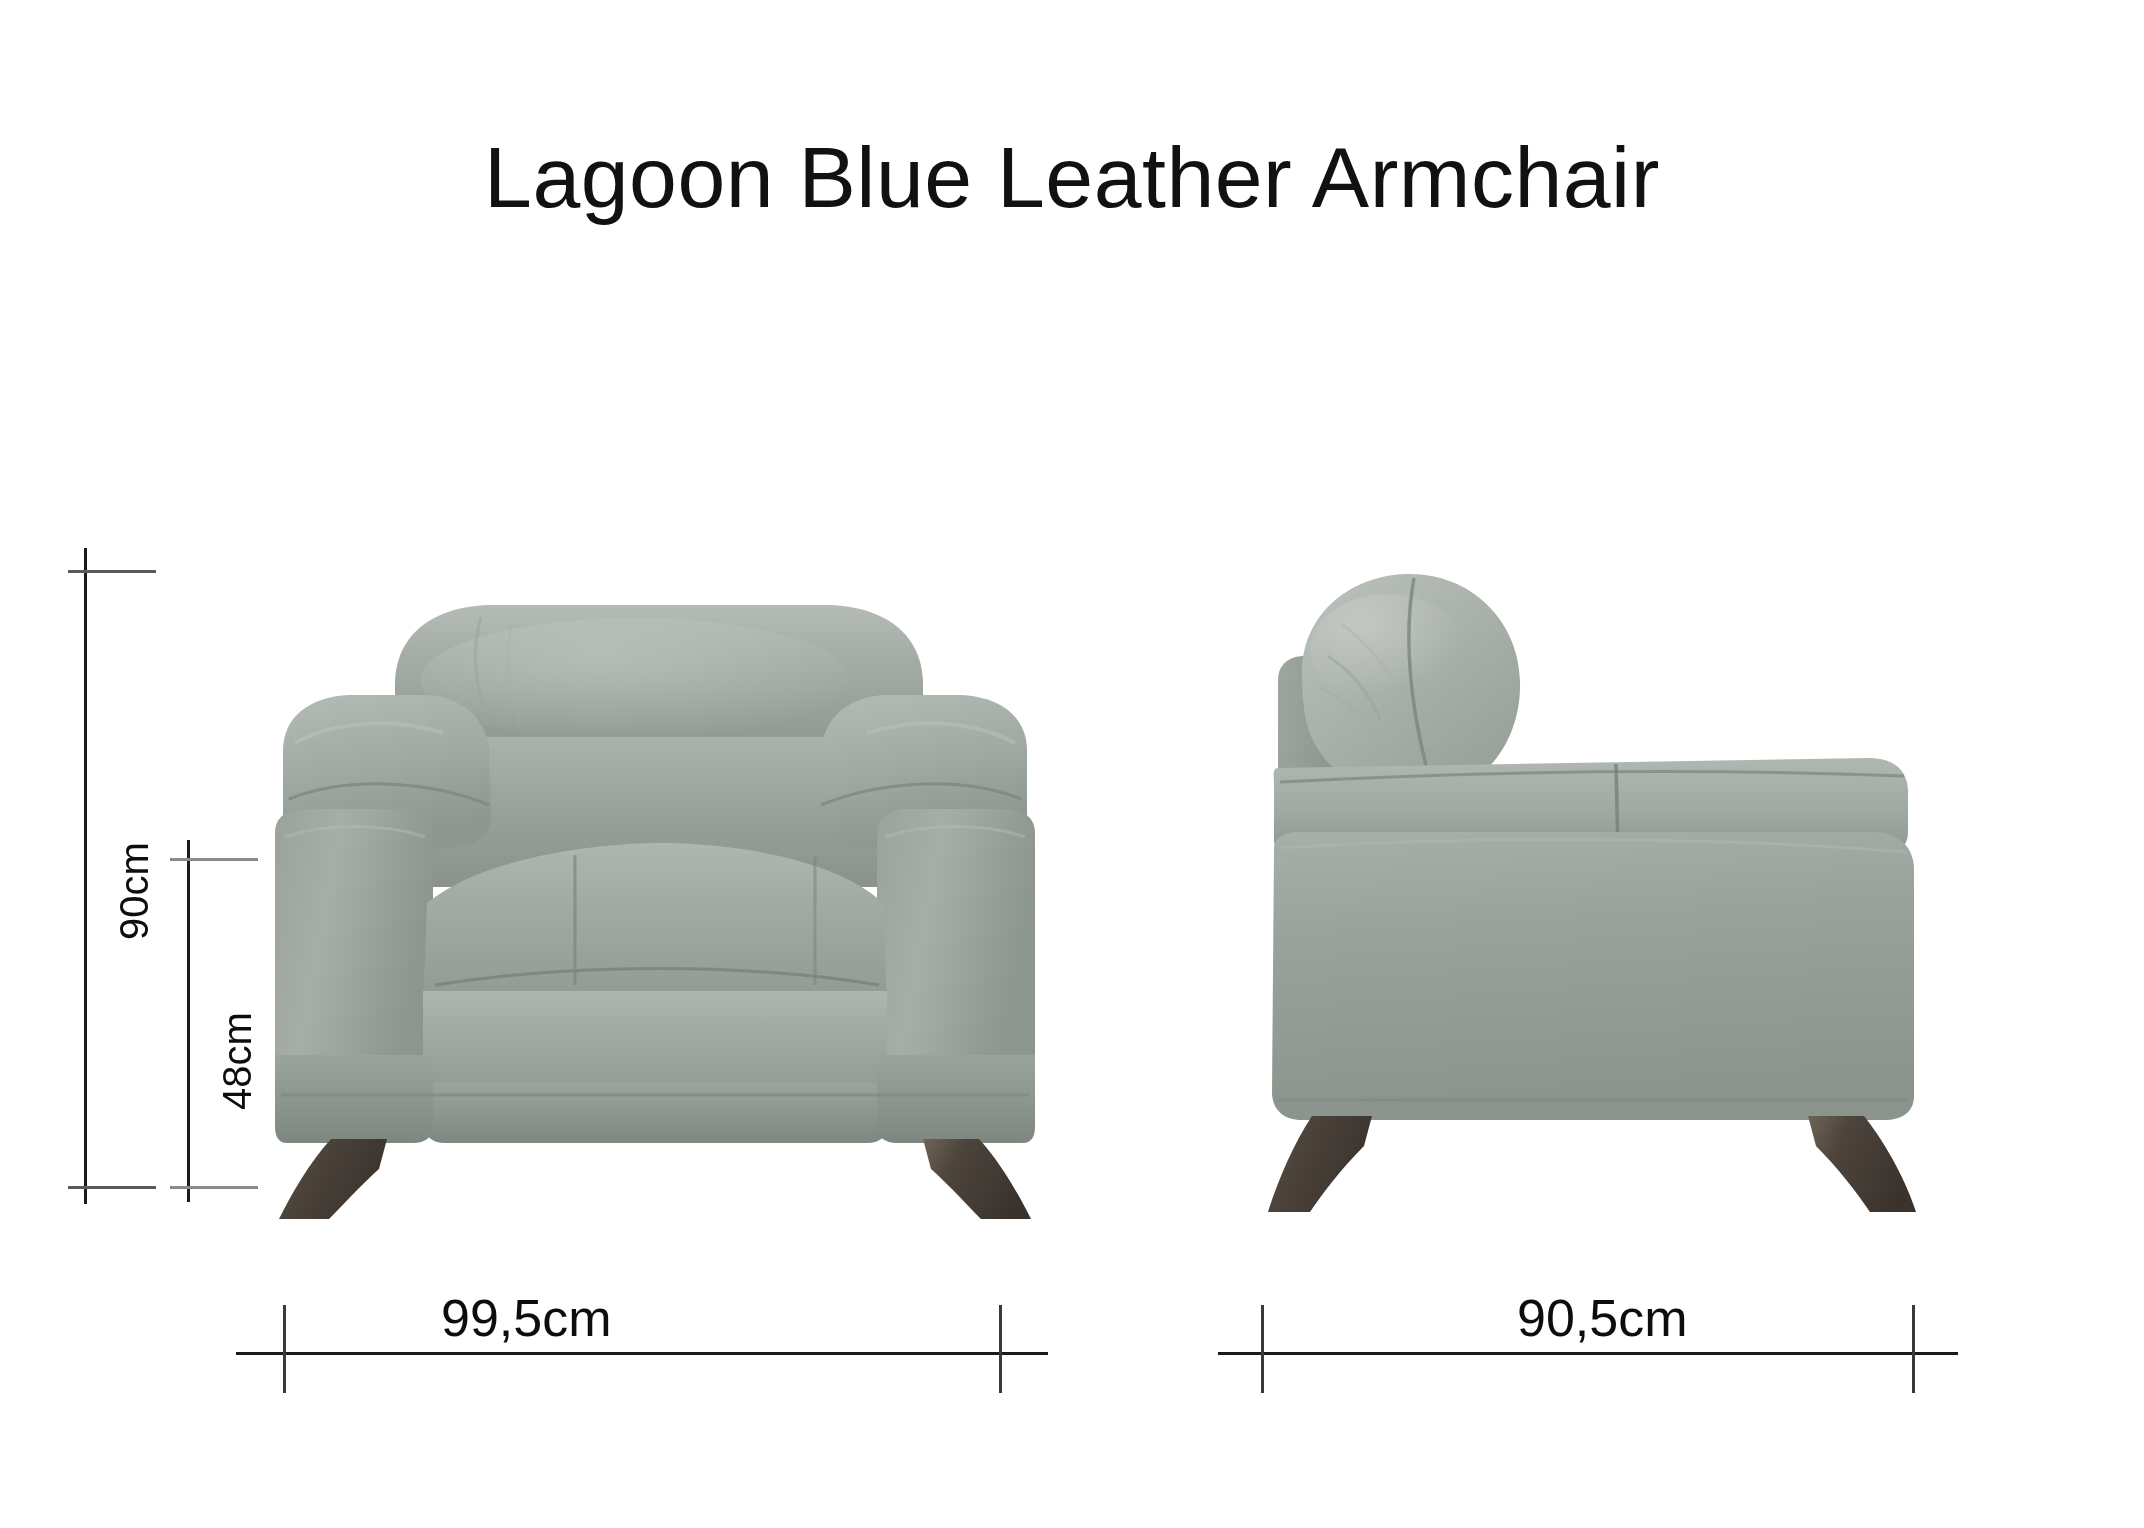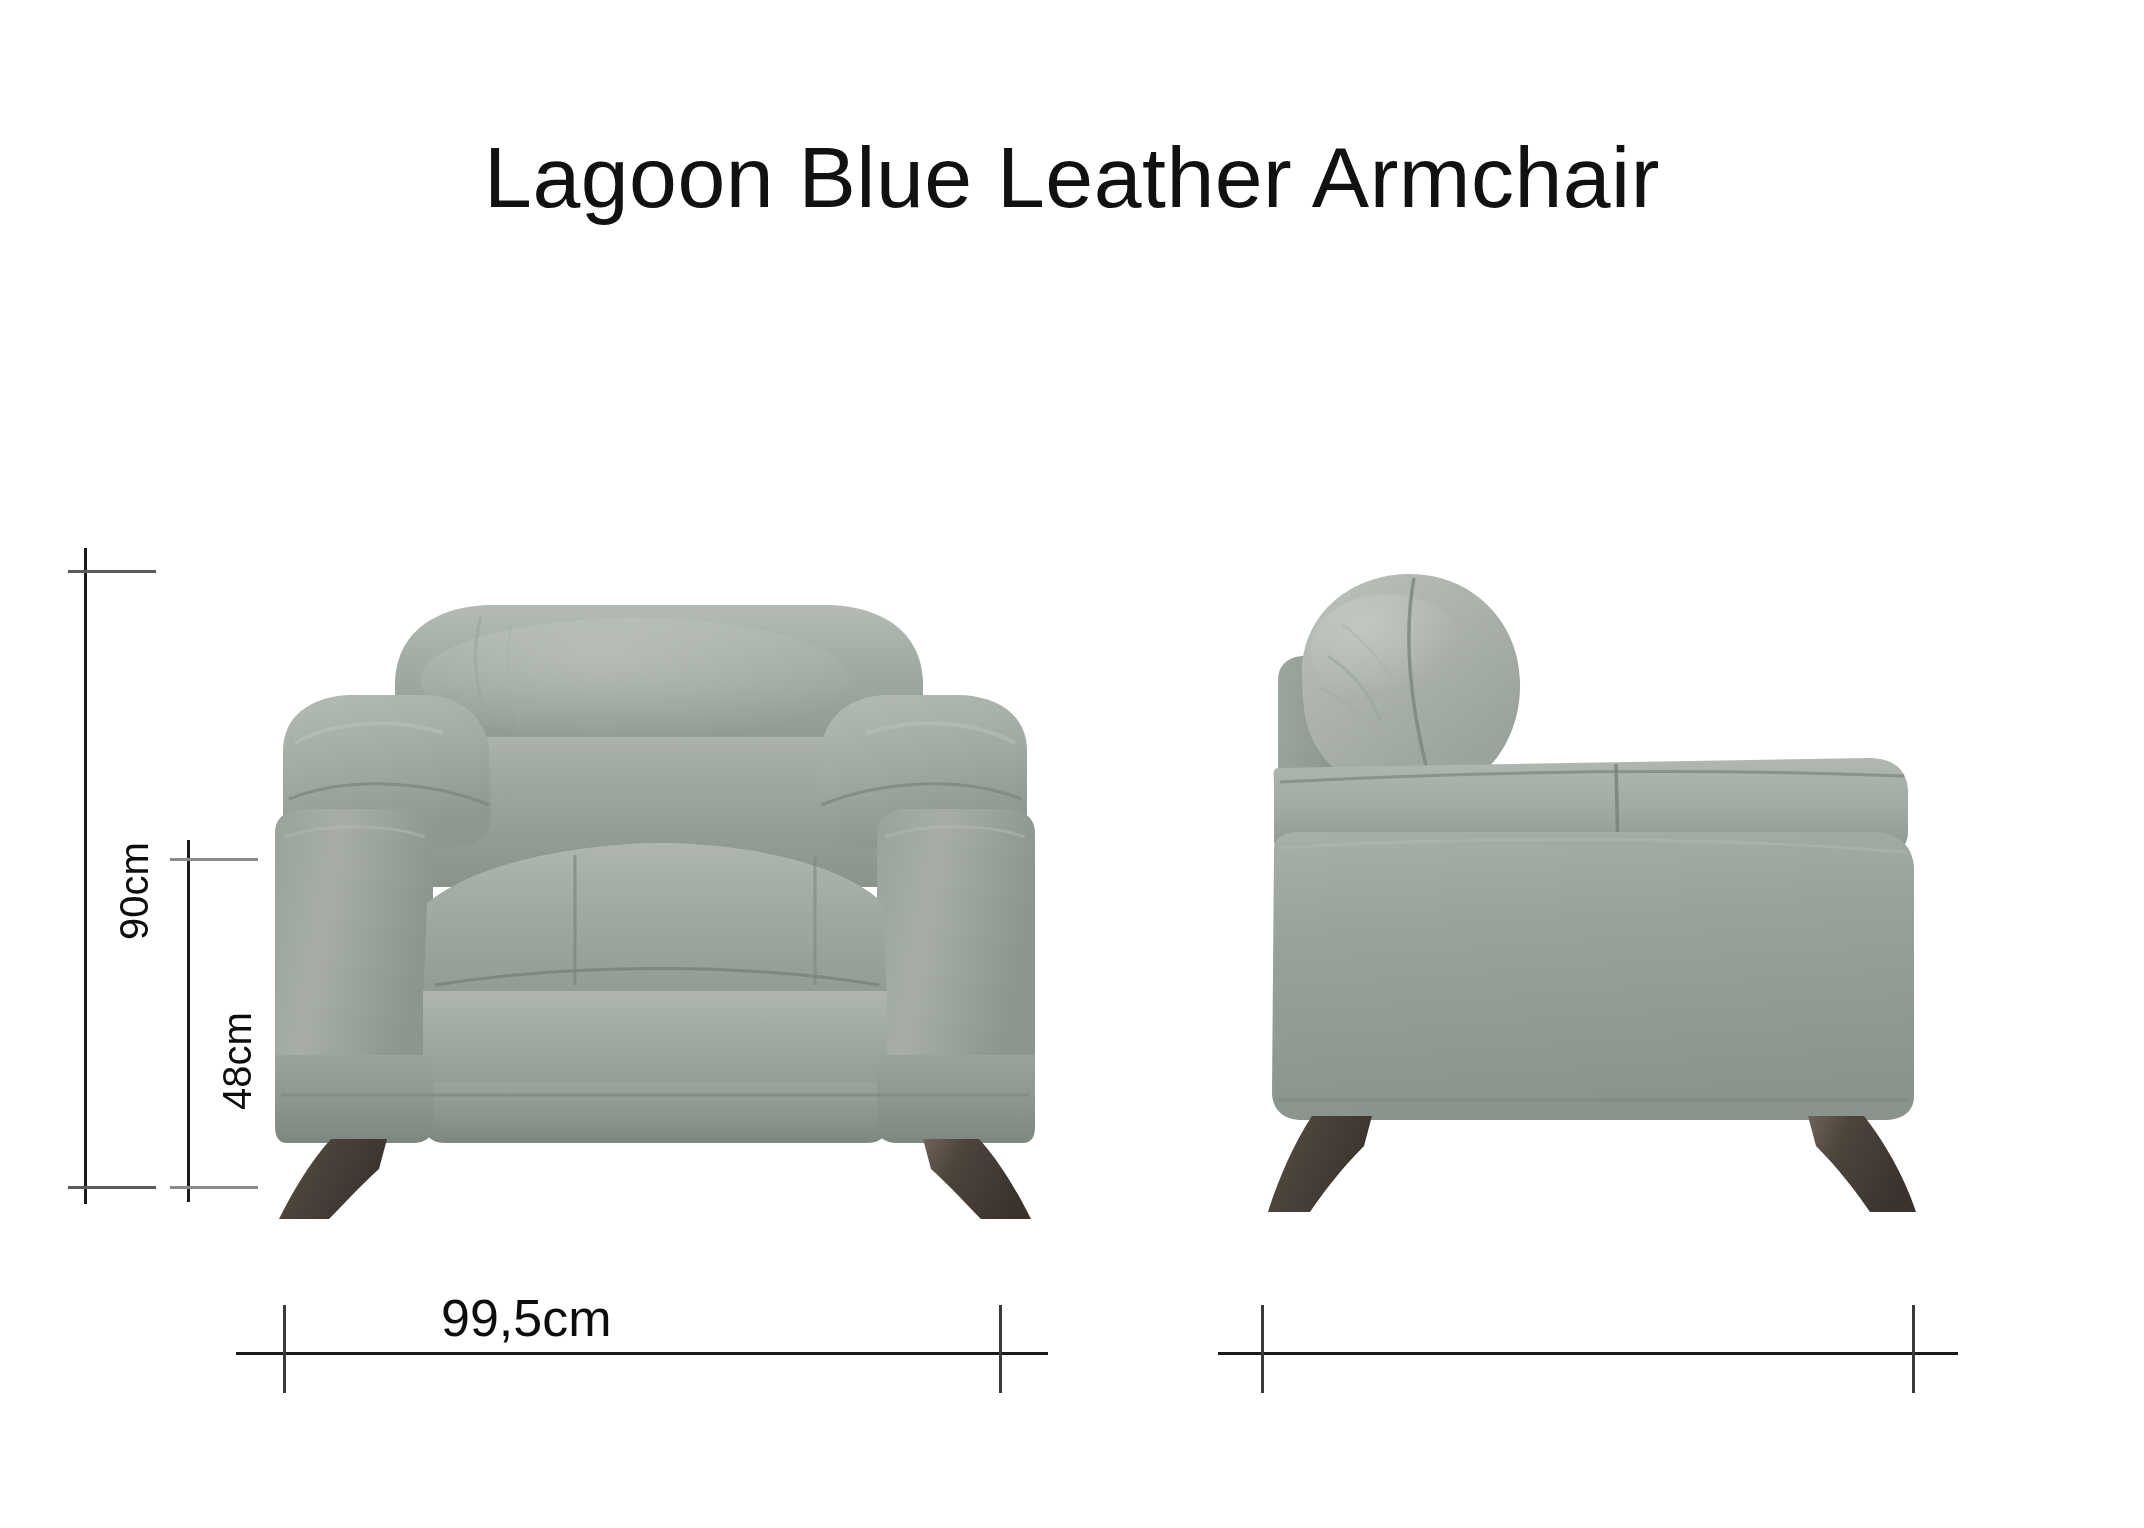--- a/index.html
+++ b/index.html
@@ -339,14 +339,15 @@
   <div class="dim-label-v" style="left:215px; top:1110px;">48cm</div>
 
   <div class="dim-line-h" style="left:236px; top:1352px; width:812px;"></div>
   <div class="dim-tick-v" style="left:283px; top:1305px; height:88px;"></div>
   <div class="dim-tick-v" style="left:999px; top:1305px; height:88px;"></div>
   <div class="dim-label-h" style="left:441px; top:1288px; width:400px; text-align:left;">99,5cm</div>
 
   <div class="dim-line-h" style="left:1218px; top:1352px; width:740px;"></div>
   <div class="dim-tick-v" style="left:1261px; top:1305px; height:88px;"></div>
   <div class="dim-tick-v" style="left:1912px; top:1305px; height:88px;"></div>
+  <div class="dim-label-h" style="left:1517px; top:1288px; width:400px; text-align:left;">90,5cm</div>
 
 </div>
 
 </body></html>

